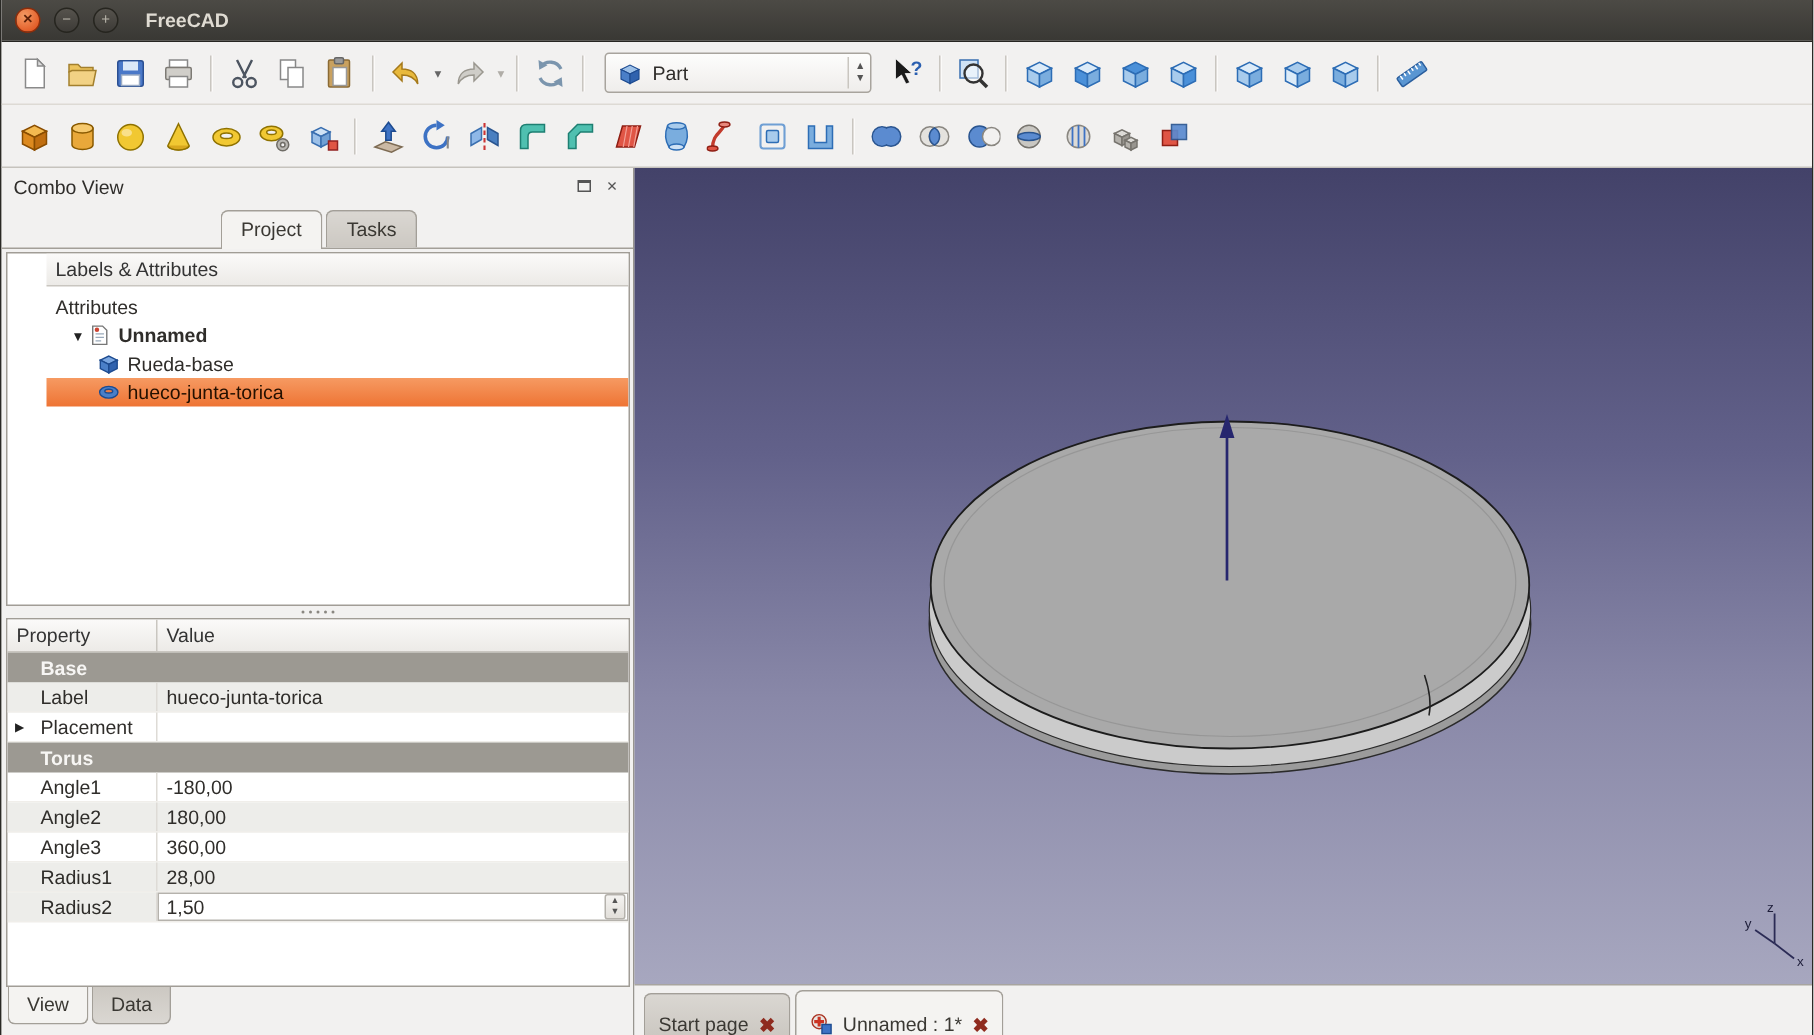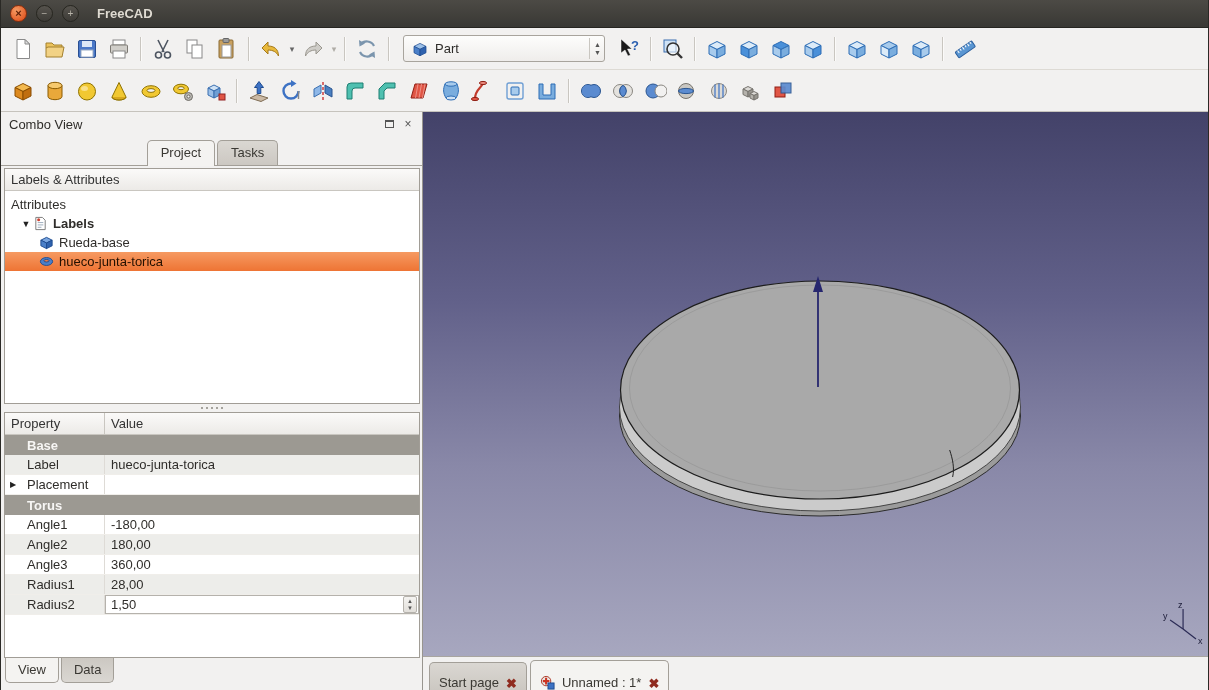--- a/index.html
+++ b/index.html
@@ -16,36 +16,36 @@
 
   
   .toolbar { position:absolute; left:0; right:0; display:flex; align-items:center; padding:0 6px; background:#f2f1f0; }
   .toolbar.row1 { top:28px; height:42px; border-bottom:1px solid #dddad4; }
   .toolbar.row2 { top:70px; height:42px; border-bottom:1px solid #c6c3bd; }
   .tbtn { width:32px; height:32px; display:flex; align-items:center; justify-content:center; border-radius:3px; flex:none; }
   .tbtn svg { width:24px; height:24px; }
   .tsep { width:0; height:24px; border-left:1px solid #c9c6c0; border-right:1px solid #fbfaf9; margin:0 5px; flex:none; }
   .chev { width:10px; font-size:9px; color:#666; text-align:center; flex:none; }
   .chev.dis { color:#b0ada7; }
-  .wb-combo { height:27px; width:202px; display:flex; align-items:center; gap:6px; padding:0 3px 0 7px; background:linear-gradient(#fdfdfc,#efedeb); border:1px solid #a8a49d; border-radius:3px; margin:0 8px; flex:none; }
+  .wb-combo { height:27px; width:178px; display:flex; align-items:center; gap:6px; padding:0 3px 0 7px; background:linear-gradient(#fdfdfc,#efedeb); border:1px solid #a8a49d; border-radius:3px; margin:0 8px; flex:none; }
   .wb-combo svg { width:18px; height:18px; }
   .wb-label { flex:1; font-size:13px; color:#2f2d2a; }
   .wb-spin { display:flex; flex-direction:column; align-items:center; justify-content:center; border-left:1px solid #c9c6c0; padding-left:4px; height:21px; font-size:7px; color:#555; line-height:1.1; }
 
   
   .combo-view { position:absolute; left:0; top:112px; width:422px; bottom:0; background:#f2f1f0; border-right:1px solid #98958f; }
   .cv-header { position:absolute; left:0; top:0; right:0; height:24px; display:flex; align-items:center; padding:0 6px 0 8px; }
   .cv-title { flex:1; font-size:13px; }
   .cv-hicon { width:16px; height:15px; display:flex; align-items:center; justify-content:center; margin-left:3px; color:#555; font-size:12px; }
   .float-glyph { width:9px; height:8px; border:1px solid #555; border-top-width:2px; }
   .cv-tabs { position:absolute; left:0; top:24px; right:0; height:30px; display:flex; align-items:flex-end; padding-left:4px; border-bottom:1px solid #a39f98;justify-content:center; }
   .tab { background:linear-gradient(#dad7d2,#ccc8c2); border:1px solid #a39f98; border-bottom:none; border-radius:5px 5px 0 0; padding:4px 13px 5px; margin-right:2px; font-size:13px; color:#3a3833; position:relative; }
   .tab.active { background:#f4f3f1; margin-bottom:-1px; padding-bottom:6px; }
 
-  .tree-panel { position:absolute; left:3px; top:56px; width:416px; height:236px; background:#fff; border:1px solid #a19d96; overflow:hidden; }
+  .tree-panel { position:absolute; left:3px; top:56px; width:416px; height:236px; background:#fff; border:1px solid #a19d96; overflow:hidden;padding-left:26px; }
   .list-header { height:22px; background:linear-gradient(#fbfaf9,#eceae7); border-bottom:1px solid #c9c6c0; display:flex; align-items:center; padding-left:6px; font-size:13px; color:#333; }
   .tree-body { padding-top:4px; }
   .tree-row { height:19px; display:flex; align-items:center; font-size:13px; }
   .tree-row .expander { width:14px; text-align:center; font-size:9px; color:#222; flex:none; }
   .tree-row .ticon { width:15px; height:15px; margin-right:5px; flex:none; }
   .tree-row.selected { background:linear-gradient(#f69a62,#ee7434); color:#241000; }
   .indent1 { padding-left:14px; } .indent2 { padding-left:34px; }
 
   .splitter { position:absolute; left:3px; top:292px; width:416px; height:8px; display:flex; align-items:center; justify-content:center; gap:3px; }
   .splitter i { width:2px; height:2px; border-radius:50%; background:#8a8781; }
@@ -430,21 +430,21 @@
         <div class="tree-row">
           <span style="padding-left:6px">Attributes</span>
         </div>
         <div class="tree-row indent1">
           <span class="expander">▼</span>
           <span class="ticon"><svg viewBox="0 0 16 16">
                 <path d="M3 1.5h7l3 3v10H3z" fill="#fff" stroke="#777"></path>
                 <path d="M5 7h6M5 9.5h6M5 12h4" stroke="#9aaabb" stroke-width="1"></path>
                 <circle cx="6" cy="4" r="1.6" fill="#cc4433"></circle>
               </svg></span>
-          <span style="font-weight:bold">Labels</span>
+          <span style="font-weight:bold">Unnamed</span>
         </div>
         <div class="tree-row indent2">
           <span class="ticon"><svg viewBox="0 0 16 16">
                 <polygon points="2,5.5 8,2.5 14,5.5 8,8.5" fill="#7aa6e0" stroke="#1d4b90"></polygon>
                 <polygon points="2,5.5 8,8.5 8,14.5 2,11.5" fill="#4a7fc8" stroke="#1d4b90"></polygon>
                 <polygon points="8,8.5 14,5.5 14,11.5 8,14.5" fill="#2f62ae" stroke="#1d4b90"></polygon>
               </svg></span>
           <span>Rueda-base</span>
         </div>
         <div class="tree-row indent2 selected">

